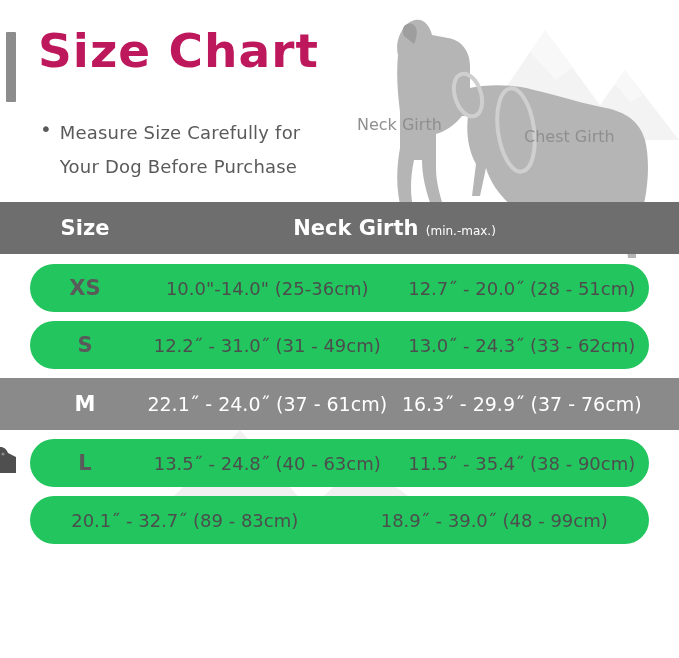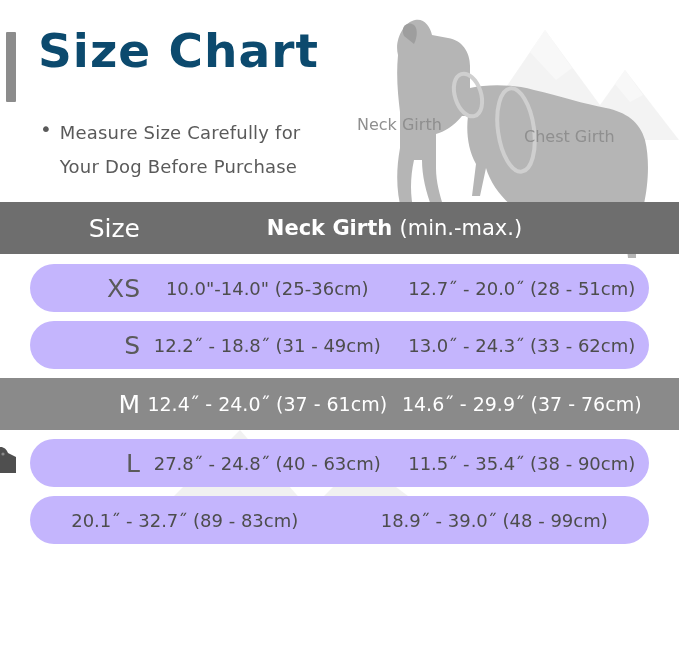--- a/index.html
+++ b/index.html
@@ -39,21 +39,21 @@
     background: #8c8c8c;
     margin-left: 6px;
     margin-top: 6px;
     border-radius: 1px;
   }
   .title {
     font-family: "DejaVu Sans", sans-serif;
     font-size: 47px;
     font-weight: bold;
     letter-spacing: 1px;
-    color: #0c4a6e;
+    color: #be185d;
     margin-left: 22px;
     line-height: 1.05;
   }
   .bullet-block {
     margin-left: 40px;
     margin-top: 14px;
     display: flex;
     max-width: 300px;
   }
   .bullet-dot {
@@ -88,37 +88,37 @@
     color: #ffffff;
     height: 52px;
     border-radius: 0;
     margin-left: -30px;
     margin-right: -30px;
     padding-left: 30px;
     padding-right: 30px;
     margin-bottom: 10px;
   }
   .row.plain {
-    background: #c4b5fd;
+    background: #22c55e;
   }
   .row.highlight {
     background: #8a8a8a;
     color: #ffffff;
     border-radius: 0;
     margin-left: -30px;
     margin-right: -30px;
     padding-left: 30px;
     padding-right: 30px;
     height: 52px;
   }
   .c-size {
     width: 110px;
-    text-align: right;
-    font-size: 25px;
-    font-weight: normal;
+    text-align: center;
+    font-size: 21px;
+    font-weight: bold;
     color: #5a5a5a;
     flex: none;
   }
   .row.head .c-size,
   .row.highlight .c-size {
     color: #ffffff;
   }
   .c-neck, .c-chest {
     flex: 1;
     text-align: center;
@@ -128,21 +128,21 @@
   }
   .row.head .c-neck, .row.head .c-chest,
   .row.highlight .c-neck, .row.highlight .c-chest {
     color: #ffffff;
   }
   .row.head .c-neck, .row.head .c-chest {
     font-size: 21px;
     font-weight: bold;
   }
   .row.head .sub {
-    font-size: 21px;
+    font-size: 12px;
     font-weight: normal;
   }
   .row.highlight .c-neck, .row.highlight .c-chest {
     font-size: 19px;
   }
 
   
   .dog-badge {
     position: absolute;
     left: -30px;
@@ -241,33 +241,33 @@
   </div>
 
   <div class="row plain">
     <div class="c-size">XS</div>
     <div class="c-neck">10.0"-14.0" (25-36cm)</div>
     <div class="c-chest">12.7˝ - 20.0˝ (28 - 51cm)</div>
   </div>
 
   <div class="row plain">
     <div class="c-size">S</div>
-    <div class="c-neck">12.2˝ - 18.8˝ (31 - 49cm)</div>
+    <div class="c-neck">12.2˝ - 31.0˝ (31 - 49cm)</div>
     <div class="c-chest">13.0˝ - 24.3˝ (33 - 62cm)</div>
   </div>
 
   <div class="row highlight">
     <div class="c-size">M</div>
-    <div class="c-neck">12.4˝ - 24.0˝ (37 - 61cm)</div>
-    <div class="c-chest">14.6˝ - 29.9˝ (37 - 76cm)</div>
+    <div class="c-neck">22.1˝ - 24.0˝ (37 - 61cm)</div>
+    <div class="c-chest">16.3˝ - 29.9˝ (37 - 76cm)</div>
   </div>
 
   <div class="row plain">
     <div class="c-size">L</div>
-    <div class="c-neck">27.8˝ - 24.8˝ (40 - 63cm)</div>
+    <div class="c-neck">13.5˝ - 24.8˝ (40 - 63cm)</div>
     <div class="c-chest">11.5˝ - 35.4˝ (38 - 90cm)</div>
   </div>
 
   <div class="row plain">
     <div class="c-neck">20.1˝ - 32.7˝ (89 - 83cm)</div>
     <div class="c-chest">18.9˝ - 39.0˝ (48 - 99cm)</div>
   </div>
 
 </div>
 

